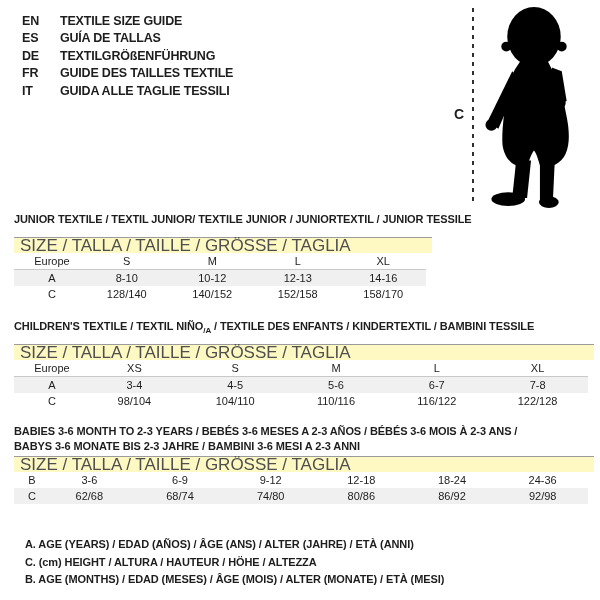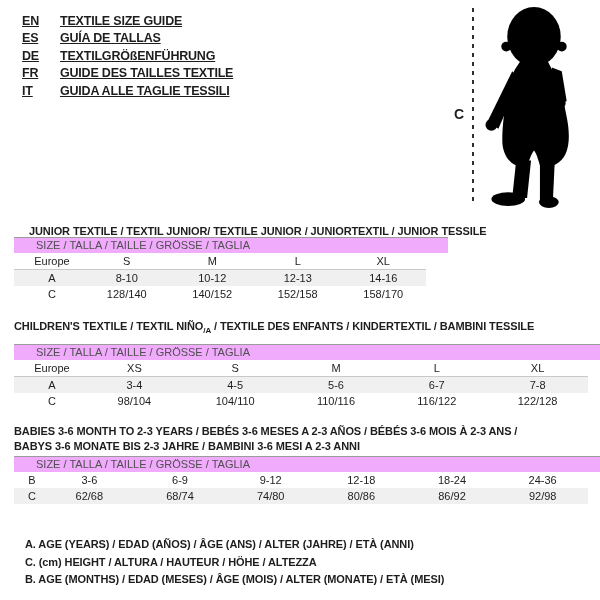--- a/index.html
+++ b/index.html
@@ -3,38 +3,38 @@
 <meta charset="utf-8">
 <style>
   html,body{margin:0;padding:0;}
   body{
     width:600px;height:600px;background:#ffffff;position:relative;overflow:hidden;
     font-family:"Liberation Sans",sans-serif;color:#1d1d1d;
     -webkit-font-smoothing:antialiased;
   }
   
   .lang-block{position:absolute;left:22px;top:12px;}
-  .lang-row{display:flex;height:17.5px;align-items:center;font-weight:bold;font-size:12.5px;letter-spacing:-0.2px;text-decoration:underline;}
+  .lang-row{display:flex;height:17.5px;align-items:center;font-weight:bold;font-size:12.5px;letter-spacing:-0.2px;}
   .lang-code{width:38px;flex:0 0 38px;}
   
   .dash-line{
     position:absolute;left:472px;top:8px;width:2px;height:196px;
     background:repeating-linear-gradient(to bottom,#2f2f2f 0 4px,transparent 4px 9px);
   }
   .measure-c{position:absolute;left:454px;top:106px;font-weight:bold;font-size:14px;}
   .silhouette{position:absolute;left:478px;top:4px;width:112px;height:206px;}
   .silhouette svg{width:100%;height:100%;display:block;}
   
   .section-title{
     position:absolute;left:14px;font-weight:bold;font-size:11px;letter-spacing:-0.1px;line-height:15px;white-space:nowrap;
   }
   .size-table{position:absolute;left:14px;font-size:11px;}
   .size-header{
-    height:15px;line-height:15px;background:#f0abfc;border-top:1px solid #9b9b9b;
-    color:#4f4f4f;padding-left:22px;font-size:11px;
+    height:15px;line-height:15px;background:#fef9c3;border-top:1px solid #9b9b9b;
+    color:#4f4f4f;padding-left:6px;font-size:17px;
   }
   .t-row{display:grid;height:16px;line-height:16px;}
   .t-row.cols5{grid-template-columns:70px repeat(4,1fr);}
   .t-row.cols6{grid-template-columns:70px repeat(5,1fr);}
   .t-row.cols7{grid-template-columns:30px repeat(6,1fr);}
   .t-row .cell{text-align:center;white-space:nowrap;}
   .t-row .cell:first-child{text-align:center;padding-left:6px;}
   .t-row.label-row{border-bottom:1px solid #c9c9c9;}
   .t-row.alt{background:#f0f0f0;}
   .w-junior{width:412px;}
@@ -100,21 +100,21 @@
 
       <path d="M38 158 L53 158 L49 196 L34 196 Z"></path>
       <ellipse cx="30" cy="197" rx="17" ry="7"></ellipse>
 
       <path d="M62 158 L77 158 L75 200 L62 200 Z"></path>
       <ellipse cx="71" cy="200" rx="10" ry="6"></ellipse>
     </g>
   </svg>
 </div>
 
-<div class="section-title" style="top:224px;margin-left:15px;">JUNIOR TEXTILE / TEXTIL JUNIOR/ TEXTILE JUNIOR / JUNIORTEXTIL / JUNIOR TESSILE</div>
+<div class="section-title" style="top:212px;">JUNIOR TEXTILE / TEXTIL JUNIOR/ TEXTILE JUNIOR / JUNIORTEXTIL / JUNIOR TESSILE</div>
 <div class="size-table w-junior" style="top:237px;">
   <div class="size-header w-junior">SIZE / TALLA / TAILLE / GRÖSSE / TAGLIA</div>
   <div class="t-row cols5 label-row">
     <span class="cell">Europe</span>
     <span class="cell">S</span>
     <span class="cell">M</span>
     <span class="cell">L</span>
     <span class="cell">XL</span>
   </div>
   <div class="t-row cols5 alt">

